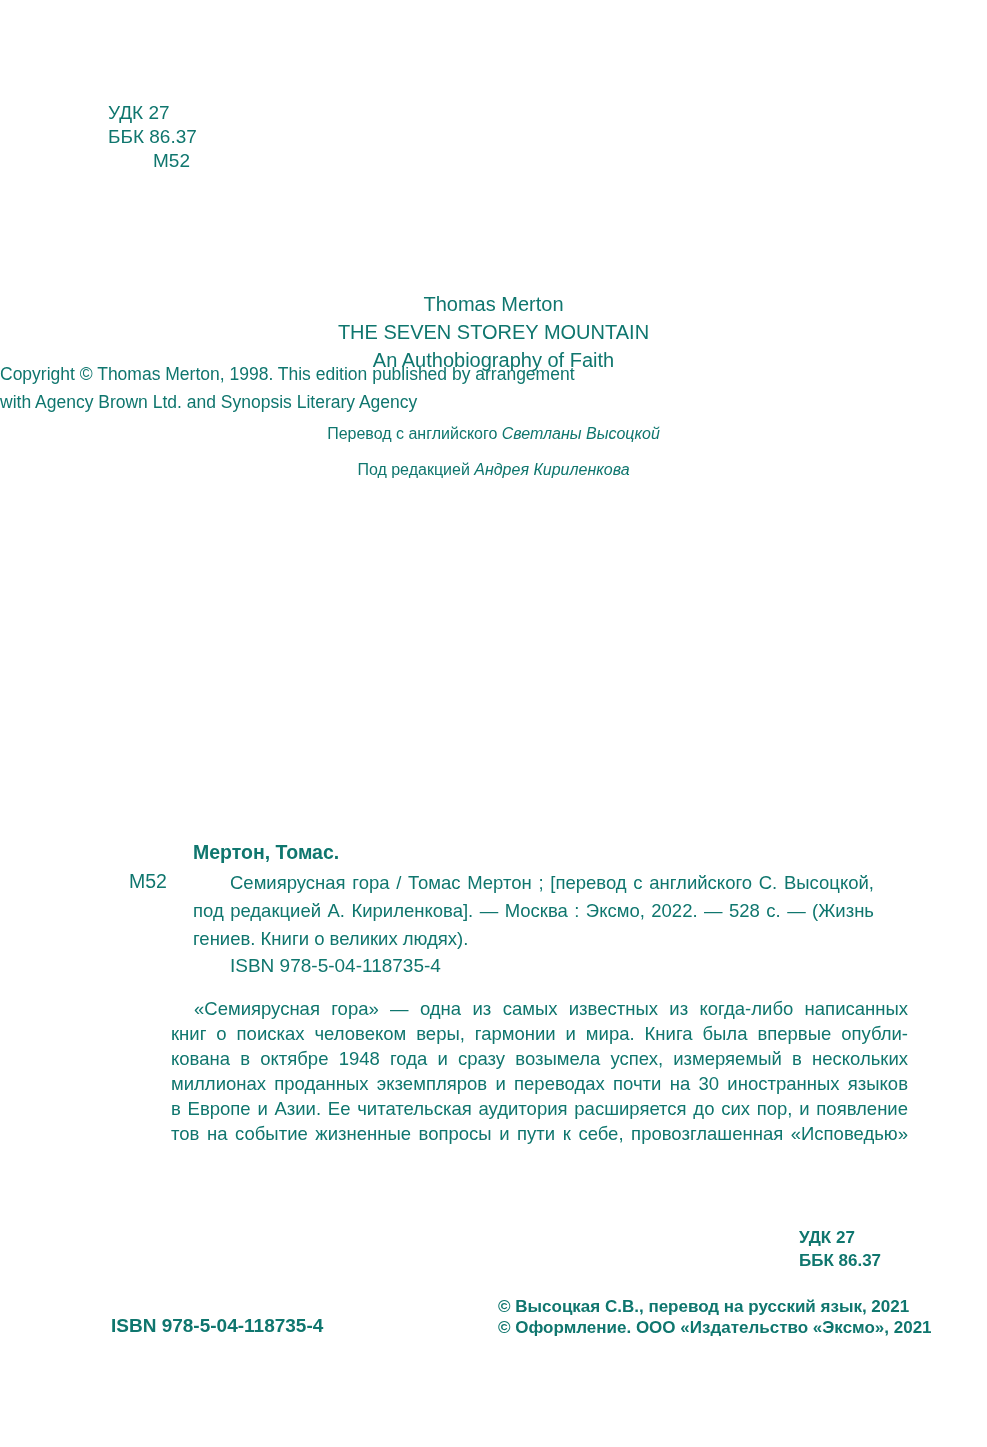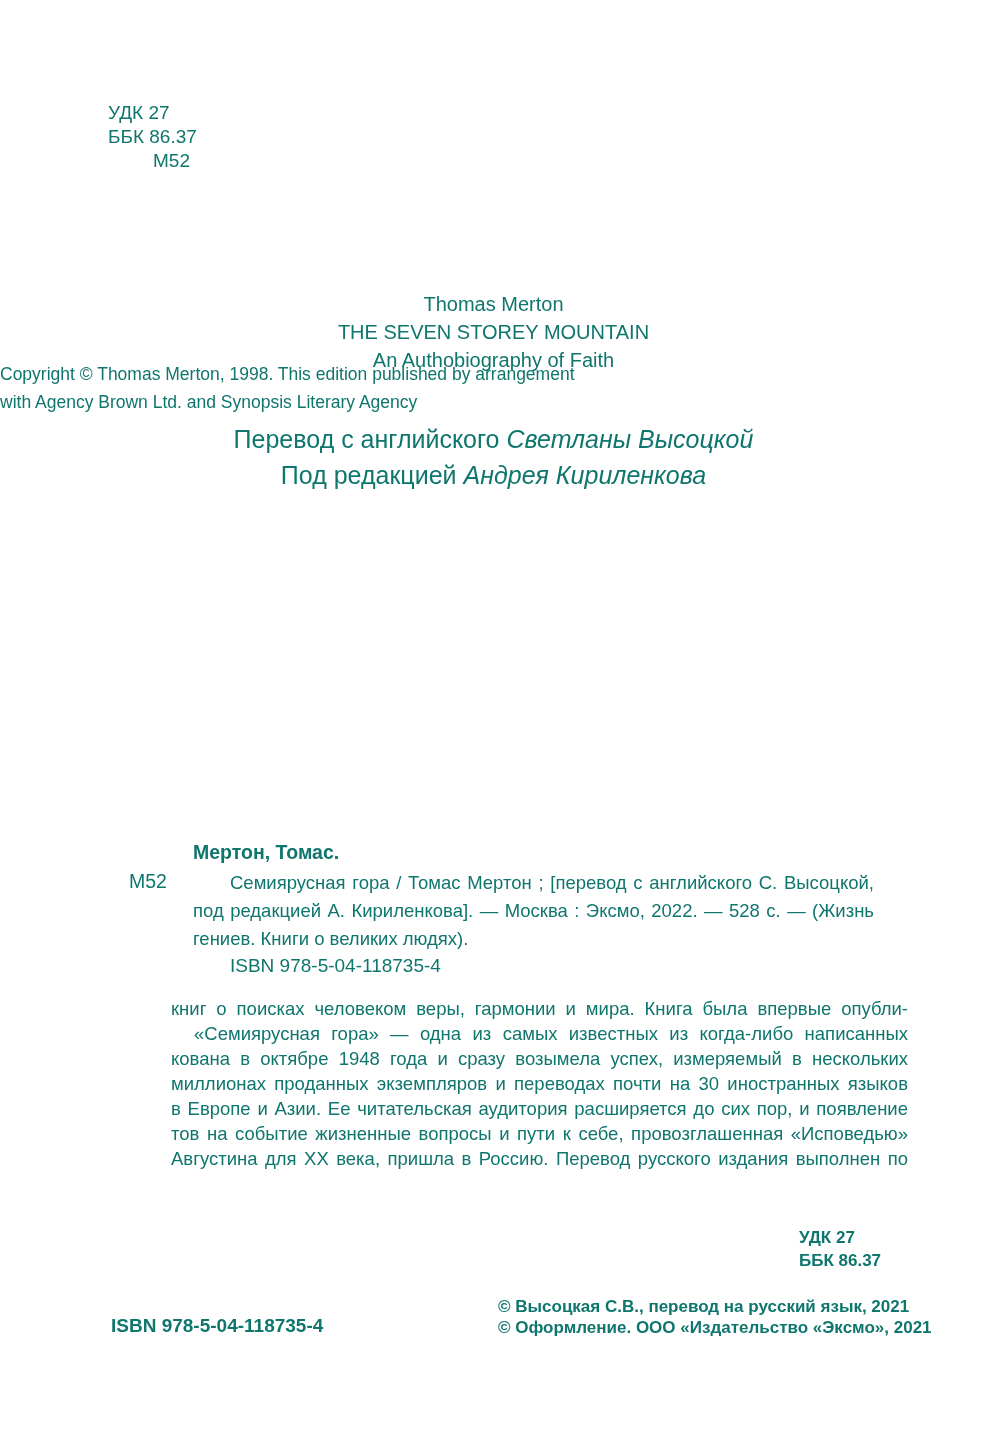--- a/index.html
+++ b/index.html
@@ -35,21 +35,21 @@
 
   
   .copyright-block {
     left: 0; top: 360px; width: 100%;
     font-size: 17.5px; line-height: 28px;
   }
 
   .credit-line {
     left: 0; width: 100%;
     text-align: center;
-    font-size: 25px;
+    font-size: 16px;
   }
   .credit-translation { top: 425px; }
   .credit-editing { top: 461px; }
   .credit-line .ital { font-style: italic; }
 
   
   .catalog-heading {
     left: 193px; top: 841px;
     font-size: 19.5px; font-weight: bold;
   }
@@ -134,27 +134,26 @@
 
   <div class="abs catalog-lines">
     <div class="jline indent37">Семиярусная гора / Томас Мертон ; [перевод с английского С. Высоцкой,</div>
     <div class="jline">под редакцией А. Кириленкова]. — Москва : Эксмо, 2022. — 528 с. — (Жизнь</div>
     <div class="lline">гениев. Книги о великих людях).</div>
   </div>
 
   <div class="abs catalog-isbn">ISBN 978-5-04-118735-4</div>
 
   <div class="abs annotation">
+    <div class="jline indent23">«Семиярусная гора» — одна из самых известных из когда-либо написанных</div>
     <div class="jline">книг о поисках человеком веры, гармонии и мира. Книга была впервые опубли-</div>
-    <div class="jline indent23">«Семиярусная гора» — одна из самых известных из когда-либо написанных</div>
     <div class="jline">кована в октябре 1948 года и сразу возымела успех, измеряемый в нескольких</div>
     <div class="jline">миллионах проданных экземпляров и переводах почти на 30 иностранных языков</div>
     <div class="jline">в Европе и Азии. Ее читательская аудитория расширяется до сих пор, и появление</div>
     <div class="jline">тов на событие жизненные вопросы и пути к себе, провозглашенная «Исповедью»</div>
-    <div class="jline">Августина для XX века, пришла в Россию. Перевод русского издания выполнен по</div>
   </div>
 
   <div class="abs bottom-codes">
     <div>УДК 27</div>
     <div>ББК 86.37</div>
   </div>
 
   <div class="abs footer-isbn">ISBN 978-5-04-118735-4</div>
 
   <div class="abs footer-copyrights">

